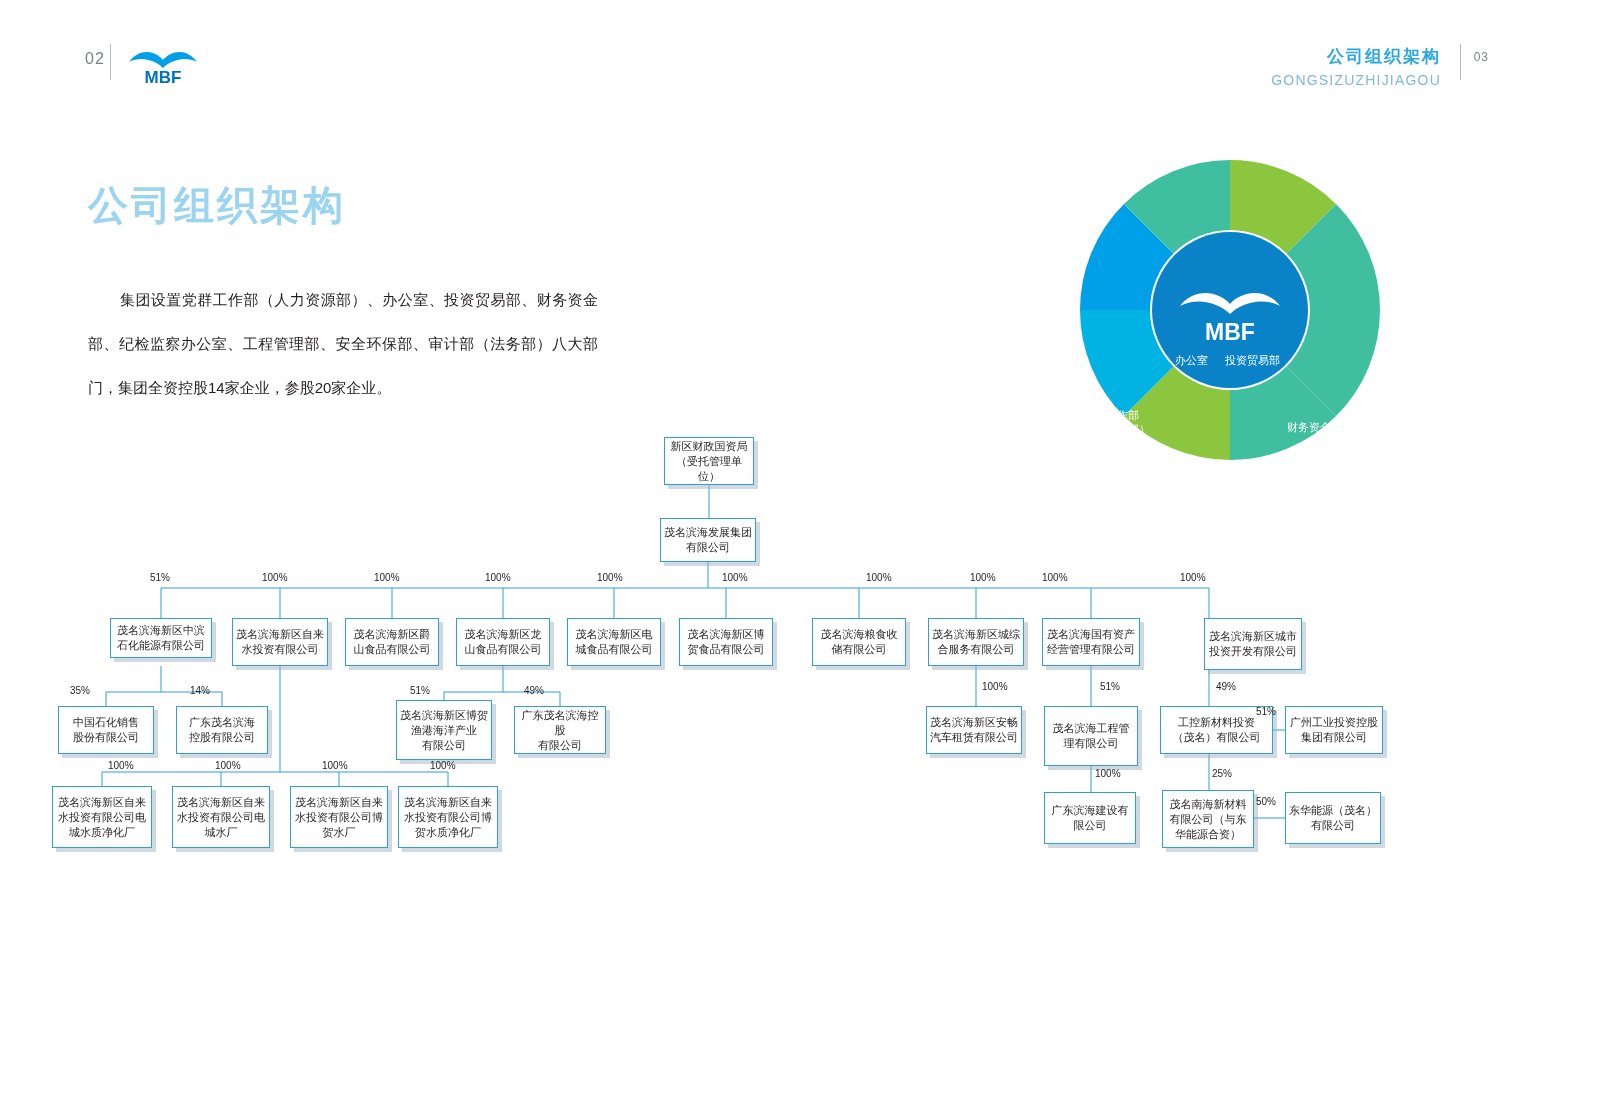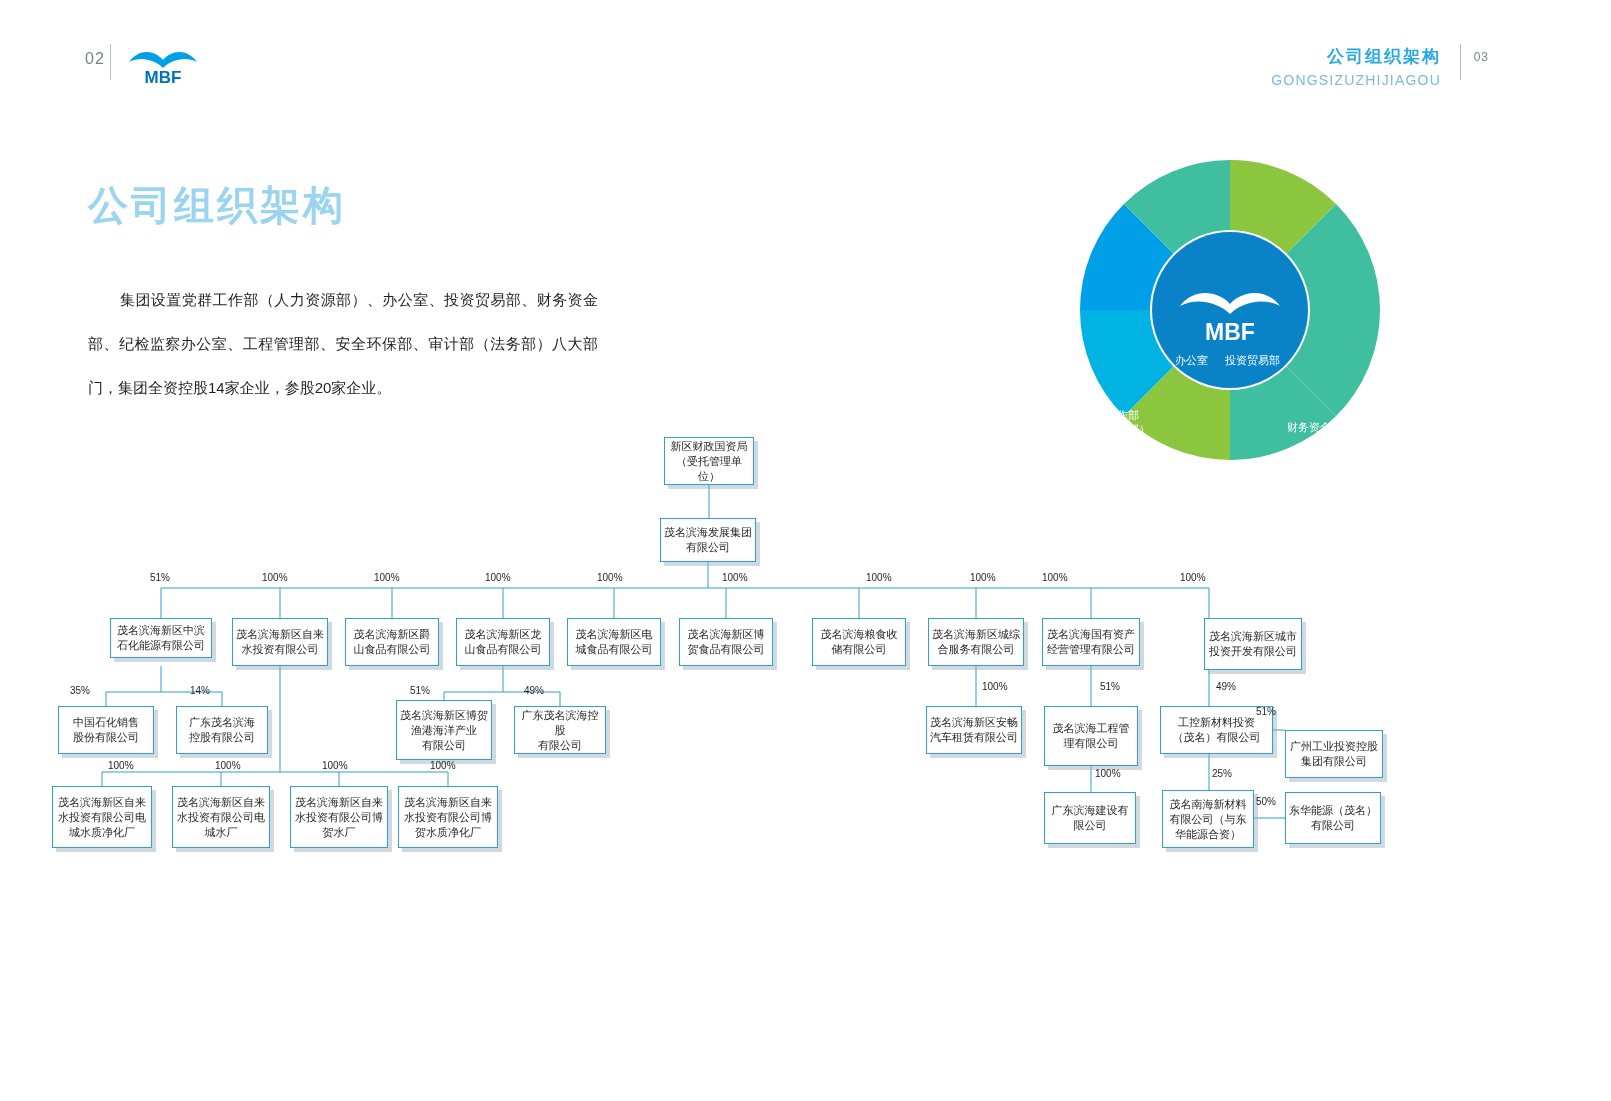--- a/index.html
+++ b/index.html
@@ -166,21 +166,21 @@
 渔港海洋产业
 有限公司</div>
     <div class="node" style="left: 514px; top: 706px; width: 92px; height: 48px; white-space: pre-line;">广东茂名滨海控股
 有限公司</div>
     <div class="node" style="left: 926px; top: 706px; width: 96px; height: 48px; white-space: pre-line;">茂名滨海新区安畅
 汽车租赁有限公司</div>
     <div class="node" style="left: 1044px; top: 706px; width: 94px; height: 60px; white-space: pre-line;">茂名滨海工程管
 理有限公司</div>
     <div class="node" style="left: 1160px; top: 706px; width: 113px; height: 48px; white-space: pre-line;">工控新材料投资
 （茂名）有限公司</div>
-    <div class="node" style="left: 1285px; top: 706px; width: 98px; height: 48px; white-space: pre-line; margin-top: 24px;">广州工业投资控股
+    <div class="node" style="left: 1285px; top: 706px; width: 98px; height: 48px; white-space: pre-line;">广州工业投资控股
 集团有限公司</div>
     <div class="node" style="left: 52px; top: 786px; width: 100px; height: 62px; white-space: pre-line;">茂名滨海新区自来
 水投资有限公司电
 城水质净化厂</div>
     <div class="node" style="left: 172px; top: 786px; width: 98px; height: 62px; white-space: pre-line;">茂名滨海新区自来
 水投资有限公司电
 城水厂</div>
     <div class="node" style="left: 290px; top: 786px; width: 98px; height: 62px; white-space: pre-line;">茂名滨海新区自来
 水投资有限公司博
 贺水厂</div>

